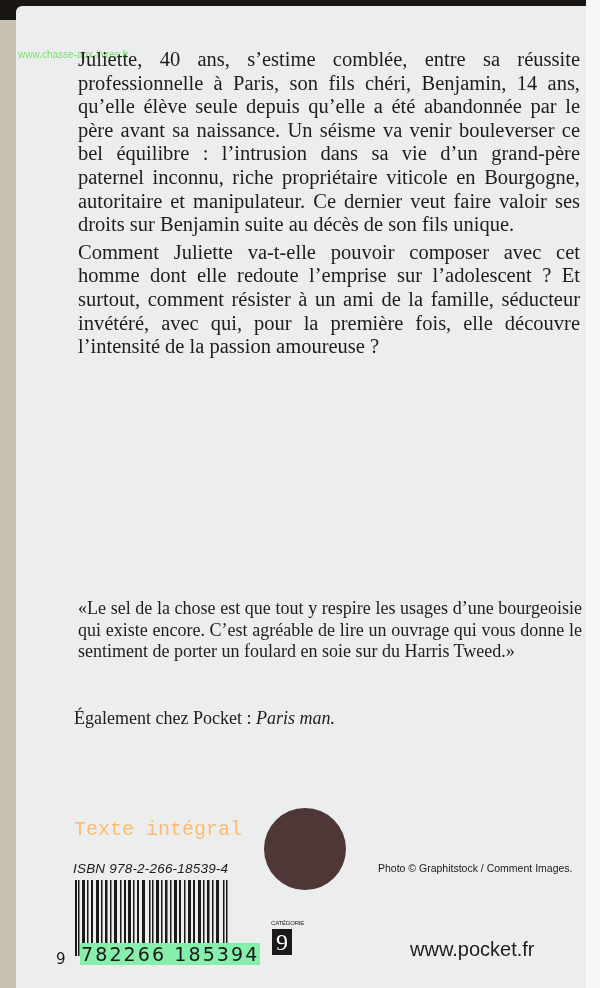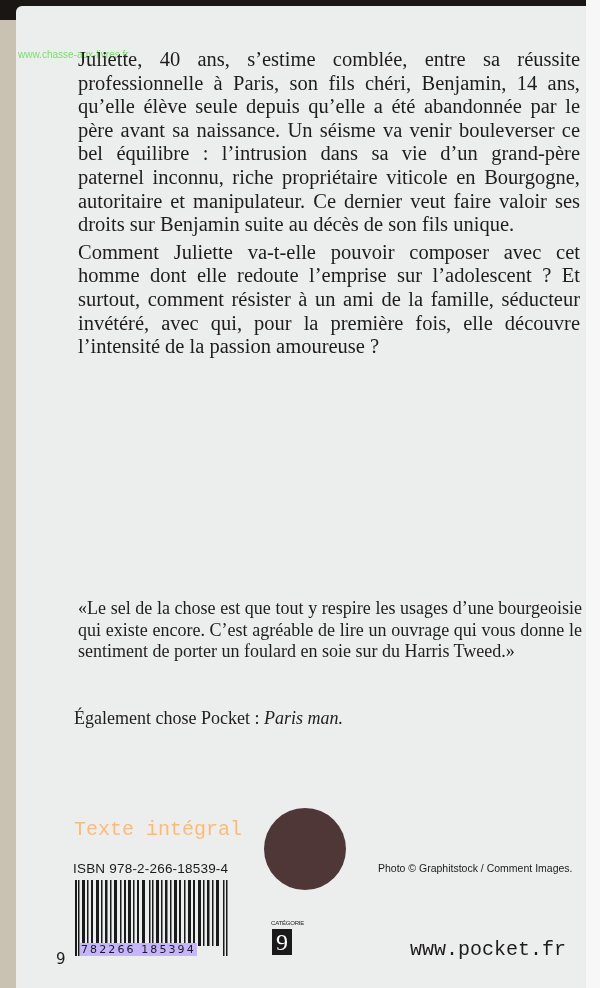--- a/index.html
+++ b/index.html
@@ -8,50 +8,50 @@
   .spine{position:absolute;left:0;top:20px;width:20px;height:968px;background:#c9c2b2;}
   .rightedge{position:absolute;right:0;top:0;width:14px;height:988px;background:#f6f7f6;}
   .body-text{position:absolute;left:74px;top:44px;width:510px;font-family:"Liberation Serif",serif;font-size:20.5px;line-height:23.6px;color:#1e1c1c;}
   .body-text p{margin:4px;text-align:justify;text-align-last:left;}
   .quote{position:absolute;left:74px;top:594px;width:512px;font-family:"Liberation Serif",serif;font-size:18px;line-height:21.5px;color:#1e1c1c;}
   .quote p{margin:4px;text-align:justify;}
   .attr{text-align:right !important;font-size:19px;margin-top:2px !important;}
   .attr i{font-style:italic;}
   .also{position:absolute;left:74px;top:708px;font-family:"Liberation Serif",serif;font-size:18px;color:#1e1c1c;}
   .texte{position:absolute;left:74px;top:818px;font-family:Liberation Mono, monospace;font-size:20px;color:#fdba74;}
-  .isbn{position:absolute;left:73px;top:861px;font-family:"Liberation Sans",sans-serif;font-size:13.5px;color:#1a1a1a;letter-spacing:0.2px;}
+  .isbn{position:absolute;left:73px;top:861px;font-family:"Liberation Sans",sans-serif;font-size:13.5px;color:#1a1a1a;letter-spacing:0.2px;font-style:italic;}
   .barcode{position:absolute;left:73px;top:880px;width:158px;height:90px;}
   .bc-first{position:absolute;left:56px;top:950px;font-family:"DejaVu Sans",sans-serif;font-size:15px;color:#1a1a1a;}
-  .bc-rest{position:absolute;left:80px;top:943px;font-family:"DejaVu Sans",sans-serif;font-size:11px;color:#1a1a1a;letter-spacing:2.1px;background:#c4b5fd;padding:0 1px;}
+  .bc-rest{position:absolute;left:80px;top:943px;font-family:"DejaVu Sans",sans-serif;font-size:19px;color:#1a1a1a;letter-spacing:2.1px;background:#86efac;padding:0 1px;}
   .circle{position:absolute;left:264px;top:808px;width:82px;height:82px;border-radius:50%;background:#4f3737;}
   .photo{position:absolute;left:378px;top:862px;font-family:"Liberation Sans",sans-serif;font-size:10.5px;color:#1a1a1a;}
   .cat-label{position:absolute;left:271px;top:920px;font-family:"Liberation Sans",sans-serif;font-size:6px;color:#1a1a1a;letter-spacing:-0.2px;}
   .cat-box{position:absolute;left:272px;top:929px;width:20px;height:26px;background:#1a1a1a;color:#fff;font-family:"Liberation Serif",serif;font-size:24px;line-height:26px;text-align:center;}
-  .site{position:absolute;left:410px;top:938px;font-family:Liberation Mono, monospace;font-size:20px;color:#1e1c1c;}
+  .site{position:absolute;left:410px;top:938px;font-family:Liberation Sans, sans-serif;font-size:20px;color:#1e1c1c;}
   .watermark{position:absolute;left:18px;top:49px;font-family:Liberation Sans, sans-serif;font-size:10px;color:#6bdc5c;opacity:0.9;}
 </style>
 </head>
 <body>
 
 <div class="spine"></div>
 <div class="cover"></div>
 <div class="rightedge"></div>
 
 <div class="watermark">www.chasse-aux-livres.fr</div>
 
 <div class="body-text">
   <p>Juliette, 40 ans, s’estime comblée, entre sa réussite professionnelle à Paris, son fils chéri, Benjamin, 14 ans, qu’elle élève seule depuis qu’elle a été abandonnée par le père avant sa naissance. Un séisme va venir bouleverser ce bel équilibre : l’intrusion dans sa vie d’un grand-père paternel inconnu, riche propriétaire viticole en Bourgogne, autoritaire et manipulateur. Ce dernier veut faire valoir ses droits sur Benjamin suite au décès de son fils unique.</p>
   <p>Comment Juliette va-t-elle pouvoir composer avec cet homme dont elle redoute l’emprise sur l’adolescent ? Et surtout, comment résister à un ami de la famille, séducteur invétéré, avec qui, pour la première fois, elle découvre l’intensité de la passion amoureuse ?</p>
 </div>
 
 <div class="quote">
   <p>«Le sel de la chose est que tout y respire les usages d’une bourgeoisie qui existe encore. C’est agréable de lire un ouvrage qui vous donne le sentiment de porter un foulard en soie sur du Harris Tweed.»</p>
 </div>
 
-<div class="also"><span>Également chose Pocket : </span><i>Paris man.</i></div>
+<div class="also"><span>Également chez Pocket : </span><i>Paris man.</i></div>
 
 <div class="texte">Texte intégral</div>
 
 <div class="isbn">ISBN 978-2-266-18539-4</div>
 
 <svg class="barcode" viewBox="0 0 158 90">
   <g fill="#1a1a1a">
     <rect x="2" y="0" width="2" height="76"></rect>
       <rect x="5" y="0" width="1.5" height="76"></rect>
     <rect x="9" y="0" width="3" height="66"></rect>

